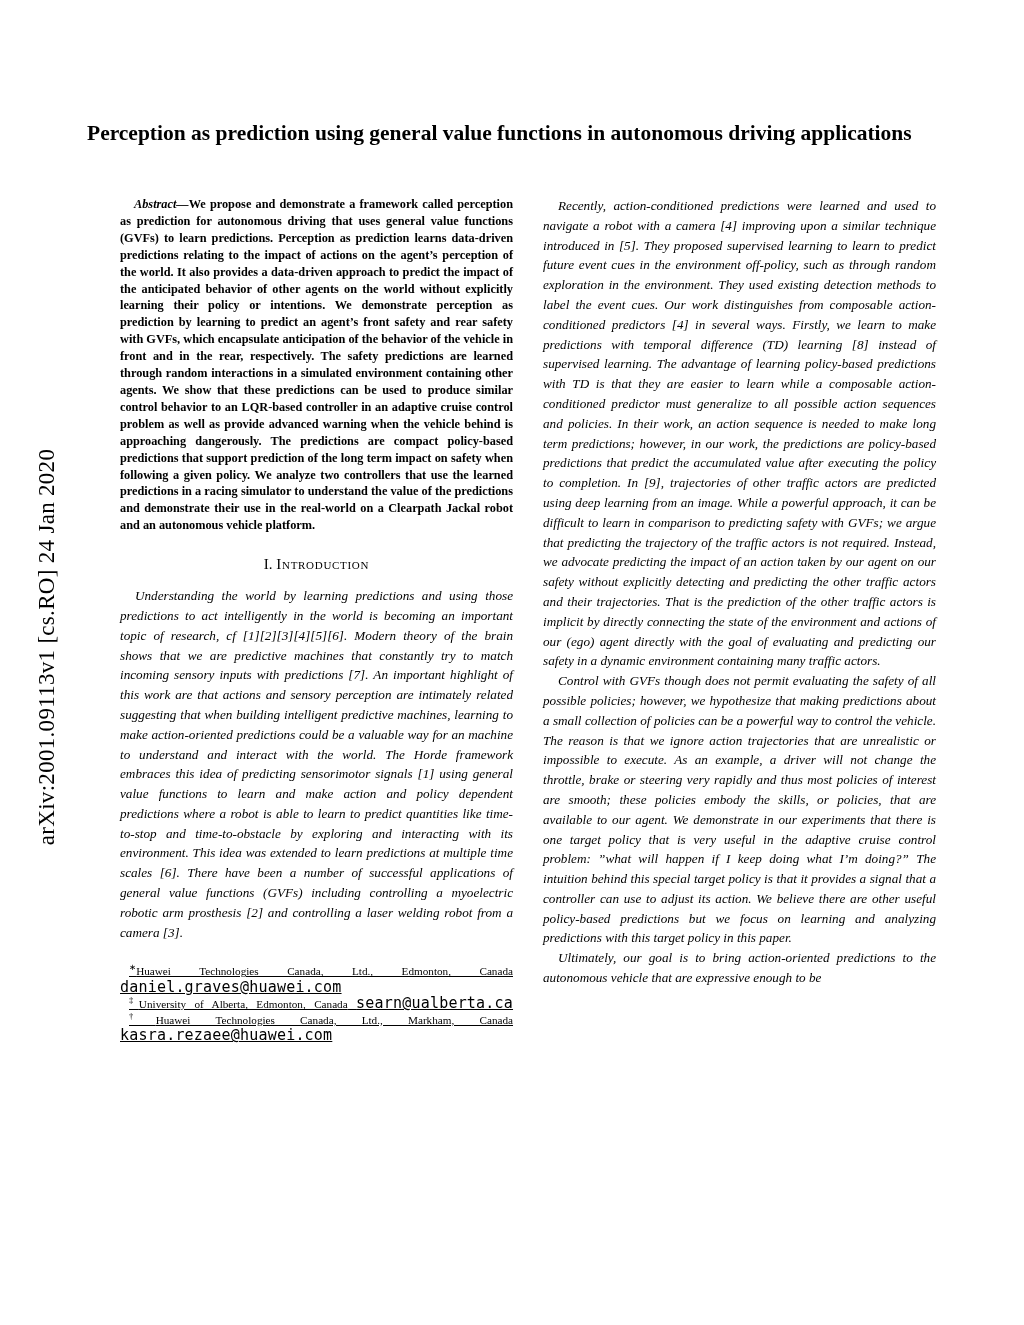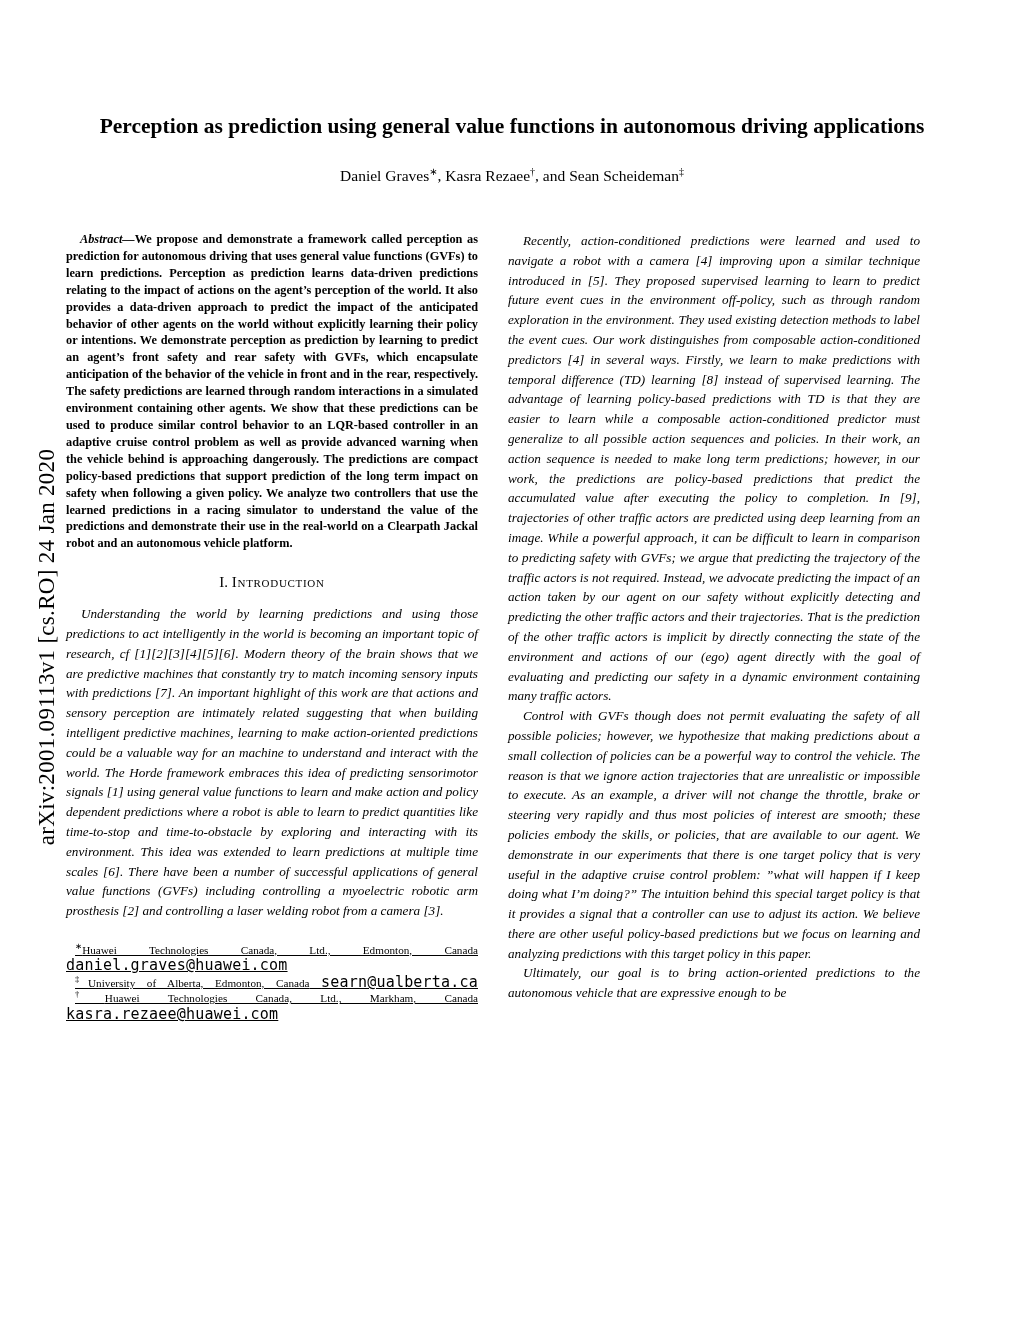--- a/index.html
+++ b/index.html
@@ -15,36 +15,36 @@
 
   .arxiv-strip {
     position:absolute; left:47px; top:647px;
     transform:translate(-50%,-50%) rotate(-90deg);
     white-space:nowrap;
     font-size:23px;
     letter-spacing:0.3px;
   }
 
   .title {
-    width:850px; margin:0 auto;
-    text-align:center;
+    width:850px; margin:7px auto;
+    text-align:left;
     font-size:21.5px; font-weight:700;
     line-height:33px;
   }
 
   .authors {
     text-align:center;
     font-size:15.5px;
     margin-top:24px;
   }
   .authors sup { font-size:10px; }
 
   .columns {
     display:flex; gap:30px;
-    margin:46px 88px 0 66px;
+    margin:46px 88px 0 120px;
   }
   .col { width:412px; }
 
   .abstract {
     font-weight:700;
     font-size:12.3px;
     line-height:16.9px;
     text-align:justify;
     text-indent:14px;
   }
@@ -93,21 +93,20 @@
 </style>
 </head>
 <body>
 
 <div class="page">
 
   <div class="arxiv-strip">arXiv:2001.09113v1  [cs.RO]  24 Jan 2020</div>
 
   <h1 class="title">Perception as prediction using general value functions in autonomous driving applications</h1>
 
-  <div class="authors"><span>Daniel Graves</span><sup>∗</sup><span>,  </span><span>Kasra Rezaee</span><sup>†</sup><span>, and  </span><span>Sean Scheideman</span><sup>‡</sup></div>
 
   <div class="columns">
 
     <div class="col">
 
       <p class="abstract"><span class="abs-label">Abstract—</span><span>We propose and demonstrate a framework called perception as prediction for autonomous driving that uses general value functions (GVFs) to learn predictions. Perception as prediction learns data-driven predictions relating to the impact of actions on the agent’s perception of the world. It also provides a data-driven approach to predict the impact of the anticipated behavior of other agents on the world without explicitly learning their policy or intentions. We demonstrate perception as prediction by learning to predict an agent’s front safety and rear safety with GVFs, which encapsulate anticipation of the behavior of the vehicle in front and in the rear, respectively. The safety predictions are learned through random interactions in a simulated environment containing other agents. We show that these predictions can be used to produce similar control behavior to an LQR-based controller in an adaptive cruise control problem as well as provide advanced warning when the vehicle behind is approaching dangerously. The predictions are compact policy-based predictions that support prediction of the long term impact on safety when following a given policy. We analyze two controllers that use the learned predictions in a racing simulator to understand the value of the predictions and demonstrate their use in the real-world on a Clearpath Jackal robot and an autonomous vehicle platform.</span></p>
 
       <h2 class="sec-heading"><span>I.</span>&nbsp;<span class="smallcaps">Introduction</span></h2>
 
       <p class="body-par">Understanding the world by learning predictions and using those predictions to act intelligently in the world is becoming an important topic of research, cf [1][2][3][4][5][6]. Modern theory of the brain shows that we are predictive machines that constantly try to match incoming sensory inputs with predictions [7]. An important highlight of this work are that actions and sensory perception are intimately related suggesting that when building intelligent predictive machines, learning to make action-oriented predictions could be a valuable way for an machine to understand and interact with the world. The Horde framework embraces this idea of predicting sensorimotor signals [1] using general value functions to learn and make action and policy dependent predictions where a robot is able to learn to predict quantities like time-to-stop and time-to-obstacle by exploring and interacting with its environment. This idea was extended to learn predictions at multiple time scales [6]. There have been a number of successful applications of general value functions (GVFs) including controlling a myoelectric robotic arm prosthesis [2] and controlling a laser welding robot from a camera [3].</p>

